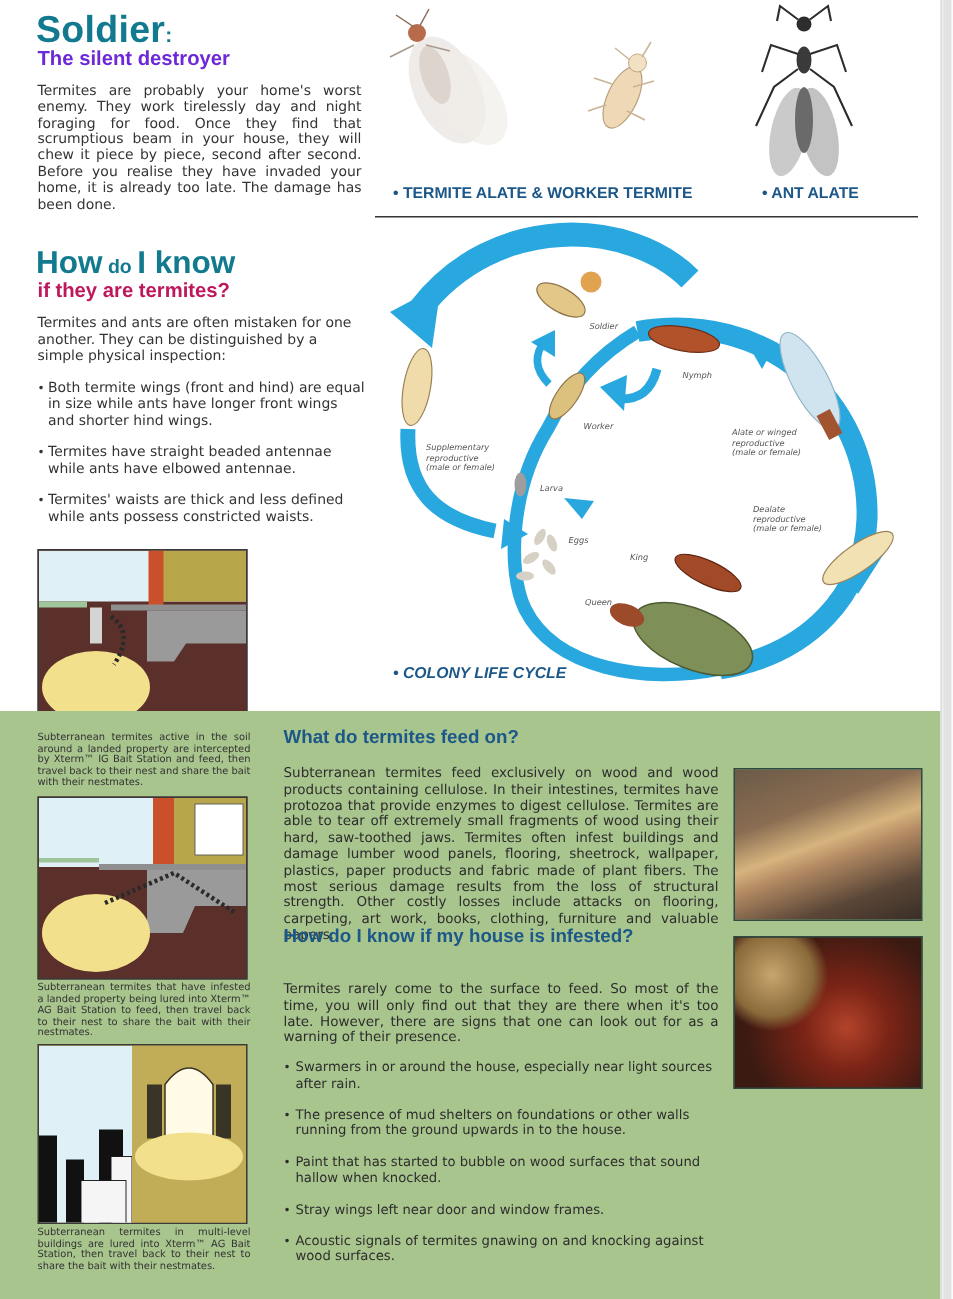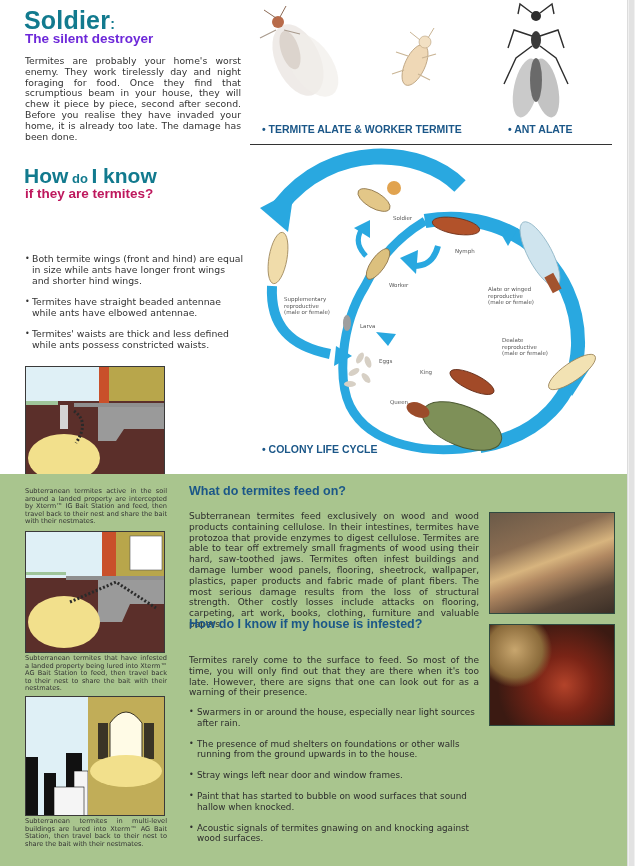--- a/index.html
+++ b/index.html
@@ -22,21 +22,21 @@
   .know-list { position: absolute; left: 25px; top: 253px; width: 220px; list-style: none; font-size: 9.3px; line-height: 11px; color: #333; }
   .know-list li { position: relative; padding-left: 7px; margin-bottom: 10px; }
   .know-list li::before { content: "•"; position: absolute; left: 0; top: 0; font-size: 8px; }
 
   
   .insect-panel { position: absolute; left: 250px; top: 0; width: 370px; height: 145px; }
   .caption-blue { position: absolute; font-family: "Liberation Sans", sans-serif; font-weight: bold; color: #1b5788; font-size: 10.5px; }
   .divider { position: absolute; left: 250px; top: 144px; width: 362px; height: 1px; background: #333; }
 
   
-  .lifecycle { position: absolute; left: 250px; top: 146px; width: 370px; height: 328px; }
+  .lifecycle { position: absolute; left: 250px; top: 146px; width: 370px; height: 328px; font-style: italic; }
   .lc-label { position: absolute; font-size: 5.5px; color: #555; line-height: 6.5px; }
 
   
   .green { position: absolute; left: 0; top: 474px; width: 627px; height: 392px; background: #a9c58e; }
   .diagram { position: absolute; left: 25px; width: 140px; border: 1px solid #3a3a3a; overflow: hidden; }
   .diag-caption { position: absolute; left: 25px; width: 142px; font-size: 6.6px; line-height: 7.6px; color: #333; text-align: justify; }
 
   .g-h { position: absolute; left: 189px; font-family: "Liberation Sans", sans-serif; font-weight: bold; color: #1b5788; font-size: 12.5px; }
   .g-p { position: absolute; left: 189px; width: 290px; font-size: 9px; line-height: 10.8px; color: #2d2d2d; text-align: justify; }
   .g-list { position: absolute; left: 189px; top: 707px; width: 300px; list-style: none; font-size: 8.8px; line-height: 10.8px; color: #2d2d2d; }
@@ -49,20 +49,21 @@
 <body>
 
 <div class="page">
 
   <div class="title"><span>Soldier</span><span class="colon">:</span></div>
   <div class="subtitle">The silent destroyer</div>
   <p class="intro">Termites are probably your home's worst enemy. They work tirelessly day and night foraging for food. Once they find that scrumptious beam in your house, they will chew it piece by piece, second after second. Before you realise they have invaded your home, it is already too late. The damage has been done.</p>
 
   <div class="h2"><span>How</span><span class="small"> do </span><span>I know</span></div>
   <div class="h2-sub">if they are termites?</div>
+  <p class="know-intro">Termites and ants are often mistaken for one another. They can be distinguished by a simple physical inspection:</p>
   <ul class="know-list">
     <li>Both termite wings (front and hind) are equal in size while ants have longer front wings and shorter hind wings.</li>
     <li>Termites have straight beaded antennae while ants have elbowed antennae.</li>
     <li>Termites' waists are thick and less defined while ants possess constricted waists.</li>
   </ul>
 
   <div class="insect-panel">
     <svg width="370" height="145" viewBox="0 0 370 145">
 
       <g>
@@ -250,21 +251,21 @@
     <div class="g-h" style="top:143px;">How do I know if my house is infested?</div>
     <p class="g-p" style="top:181px;">Termites rarely come to the surface to feed. So most of the time, you will only find out that they are there when it's too late. However, there are signs that one can look out for as a warning of their presence.</p>
 
     <div class="photo" style="top:38px;height:102px;background:linear-gradient(160deg,#6b5a48 0%,#8a6d52 30%,#d7b47e 48%,#b28962 58%,#5a4637 80%,#3a2e26 100%);"></div>
     <div class="photo" style="top:150px;height:102px;background:radial-gradient(circle at 20% 25%,#c8a66e 0,#8a6a3a 22%,transparent 30%),radial-gradient(circle at 60% 60%,#b3432a 0,#7a2416 30%,#3b1a12 70%),#3b1a12;"></div>
   </div>
 
   <ul class="g-list">
     <li>Swarmers in or around the house, especially near light sources after rain.</li>
     <li>The presence of mud shelters on foundations or other walls running from the ground upwards in to the house.</li>
+    <li>Paint that has started to bubble on wood surfaces that sound hallow when knocked.</li>
     <li>Stray wings left near door and window frames.</li>
-    <li>Paint that has started to bubble on wood surfaces that sound hallow when knocked.</li>
     <li>Acoustic signals of termites gnawing on and knocking against wood surfaces.</li>
   </ul>
 </div>
 
 <div class="scrollbar">
   <div class="scroll-thumb"></div>
 </div>
 
 </body></html>

